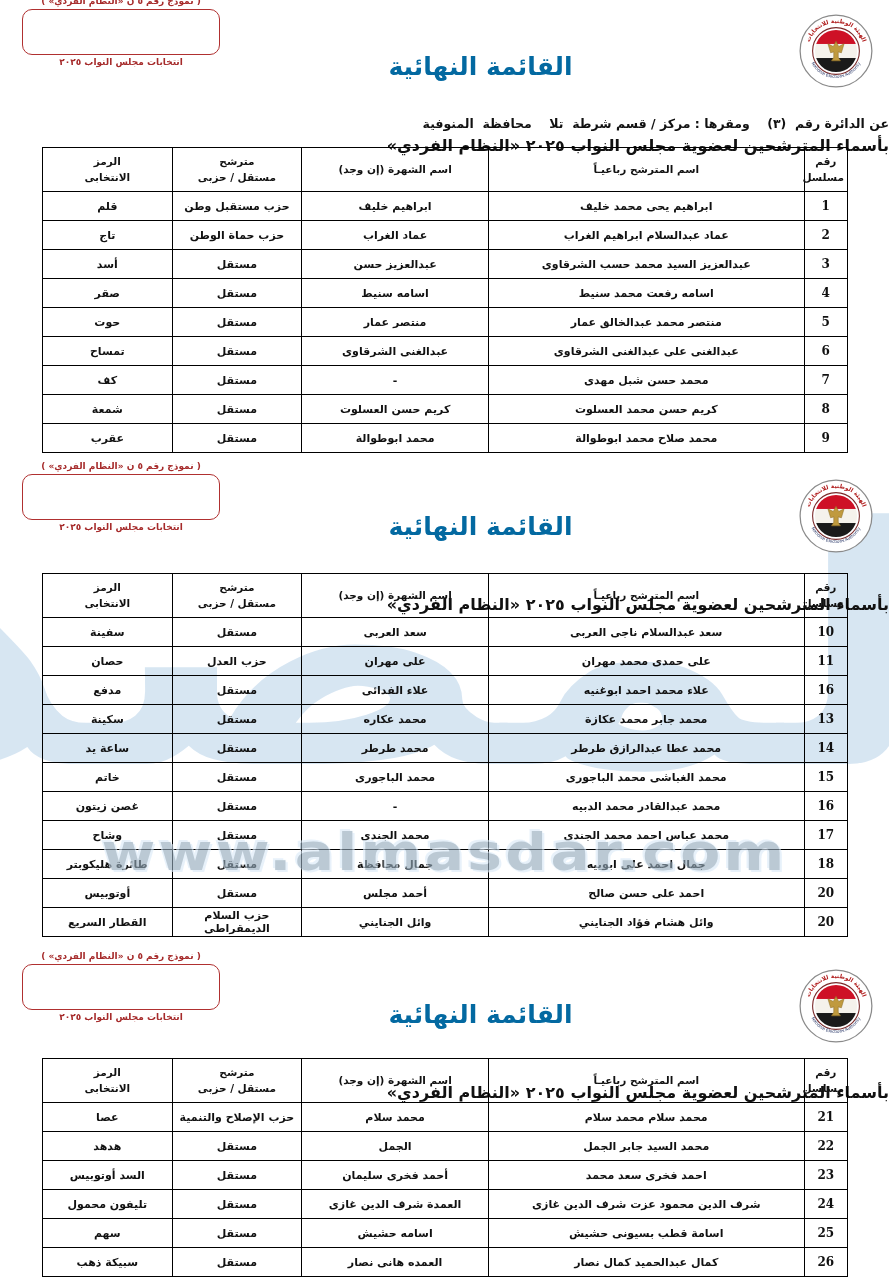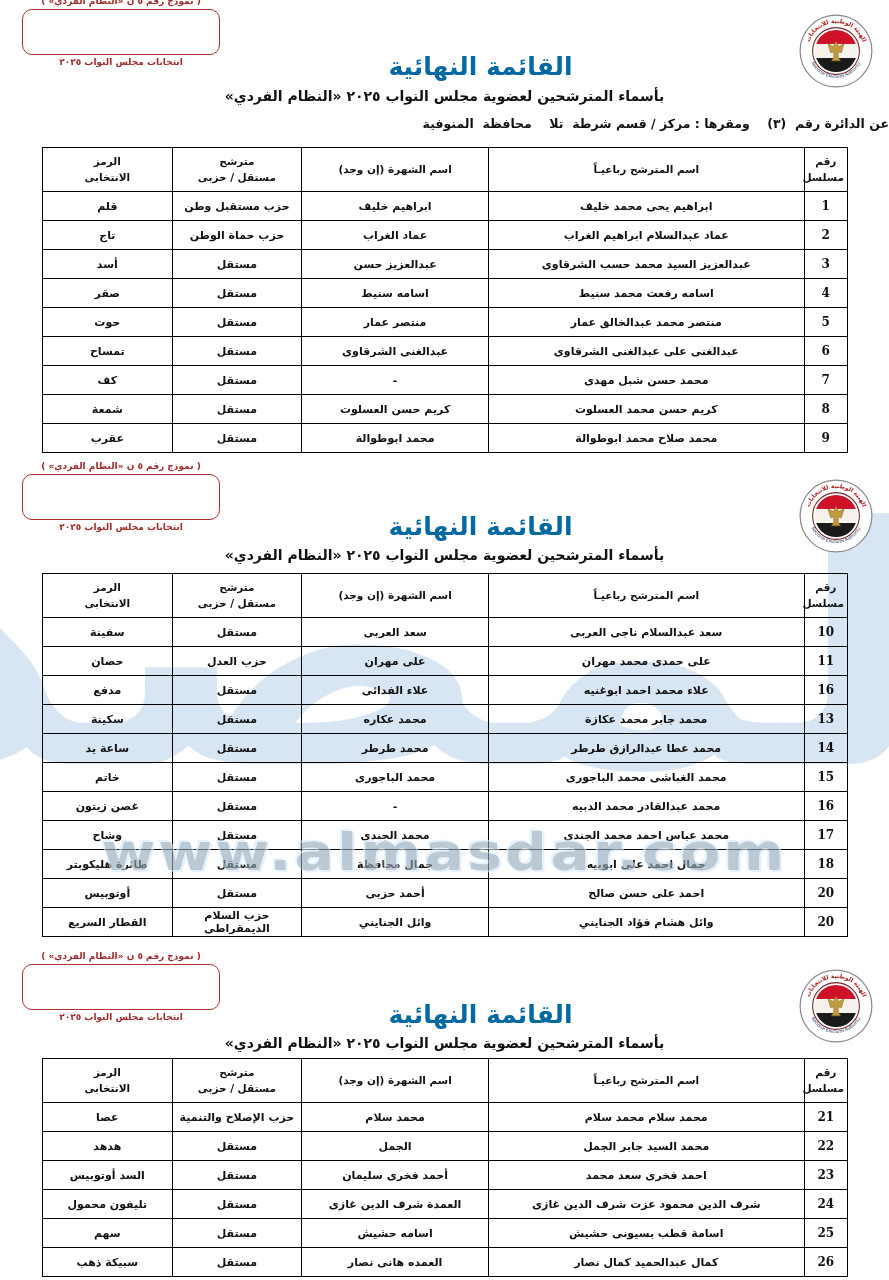--- a/index.html
+++ b/index.html
@@ -66,22 +66,22 @@
     gap:48px;
   }
   .nea-logo{position:absolute;top:12px;right:14px;width:78px;height:78px;}
   .sec-title{
     position:absolute;left:0;width:100%;
     text-align:center;direction:rtl;
     color:#0369a1;font-weight:bold;font-size:25px;padding-left:36px;
   }
   .sec-subtitle{
     position:absolute;left:0;width:100%;
-    text-align:center;direction:rtl;
-    color:#111;font-weight:bold;font-size:14px;
+    text-align:right;direction:rtl;
+    color:#111;font-weight:bold;font-size:16px;margin-top:48px;
   }
   .sec-district{
     position:absolute;left:0;width:100%;
     text-align:right;direction:rtl;
     color:#111;font-weight:bold;font-size:12.5px;
     white-space:pre;
   }
   .s0 .sec-title{top:52px;}  .s0 .sec-subtitle{top:88px;} .s0 .sec-district{top:116px;}
   .s1 .sec-title{top:47px;}  .s1 .sec-subtitle{top:82px;}
   .s2 .sec-title{top:45px;}  .s2 .sec-subtitle{top:80px;}
@@ -364,21 +364,21 @@
             <tr>
               <td class="c-serial">18</td>
               <td class="c-name">جمال احمد على ابوبيه</td>
               <td class="c-shohra">جمال محافظة</td>
               <td class="c-party">مستقل</td>
               <td class="c-symbol">طائرة هليكوبتر</td>
             </tr>
             <tr>
               <td class="c-serial">20</td>
               <td class="c-name">احمد على حسن صالح</td>
-              <td class="c-shohra">أحمد حزبى</td>
+              <td class="c-shohra">أحمد مجلس</td>
               <td class="c-party">مستقل</td>
               <td class="c-symbol">أوتوبيس</td>
             </tr>
             <tr>
               <td class="c-serial">20</td>
               <td class="c-name">وائل هشام فؤاد الجنايني</td>
               <td class="c-shohra">وائل الجنايني</td>
               <td class="c-party">حزب السلام الديمقراطى</td>
               <td class="c-symbol">القطار السريع</td>
             </tr>

